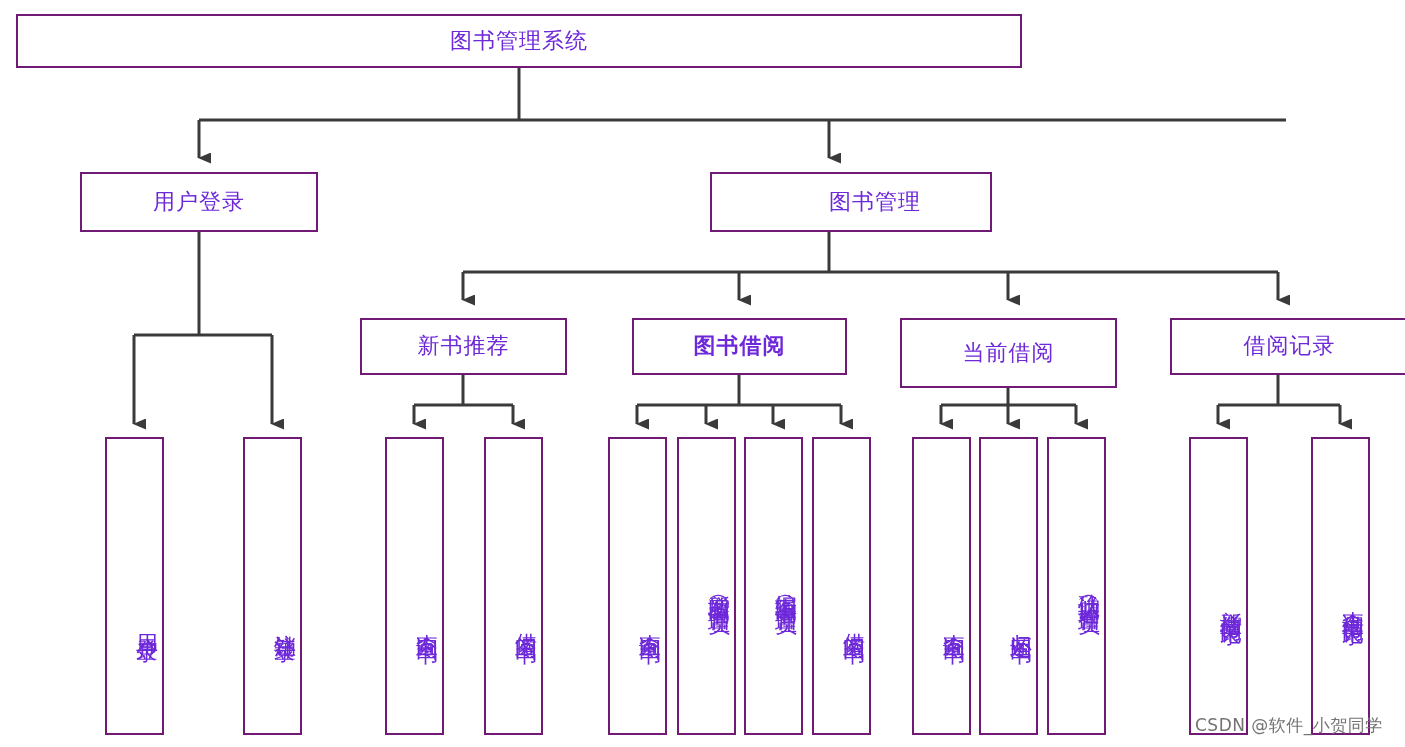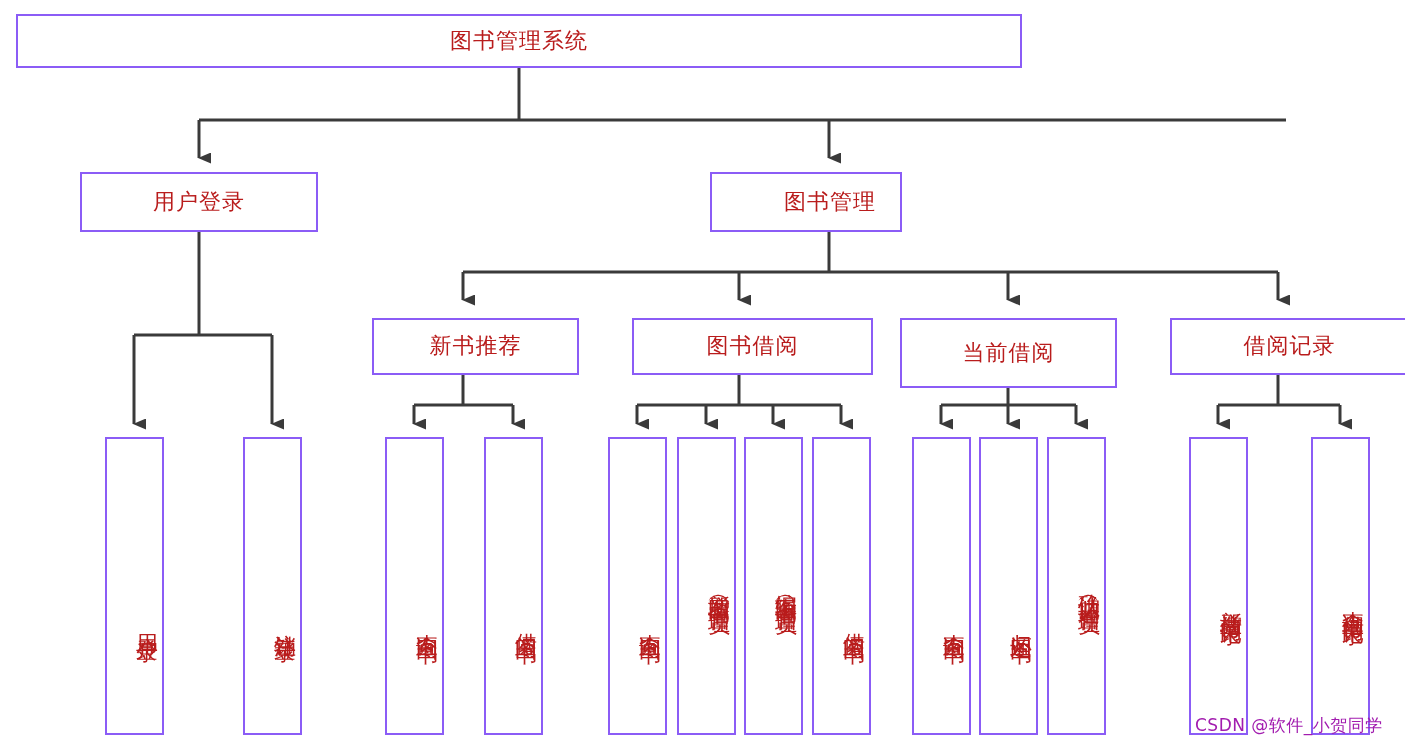--- a/index.html
+++ b/index.html
@@ -22,25 +22,25 @@
     left: 0;
     top: 0;
     width: 1405px;
     height: 747px;
     pointer-events: none;
   }
   .node {
     position: absolute;
     box-sizing: border-box;
     background: #ffffff;
-    border: 2px solid #8b5cf6;
+    border: 2px solid #701a75;
     display: flex;
     align-items: center;
     justify-content: center;
-    color: #b91c1c;
+    color: #6d28d9;
   }
   .node.horiz {
     font-size: 22px;
     letter-spacing: 1px;
     line-height: 1.2;
   }
   .node.vert {
     writing-mode: vertical-rl;
     text-orientation: upright;
     font-size: 22px;
@@ -50,21 +50,21 @@
     padding-top: 10px;
   }
   .node.vert.tall-text {
     padding-top: 6px;
   }
   .watermark {
     position: absolute;
     left: 1195px;
     top: 714px;
     font-size: 17px;
-    color: #a21caf;
+    color: #737373;
     white-space: nowrap;
     letter-spacing: 0.5px;
   }
 </style>
 </head>
 <body>
 
 <div id="stage">
 
   <svg id="wires" viewBox="0 0 1405 747" xmlns="http://www.w3.org/2000/svg">
@@ -113,24 +113,24 @@
       <path d="M1278,375 L1278,405"></path>
       <path d="M1218,405 L1340,405"></path>
       <path d="M1218,405 L1218,424" marker-end="url(#arw)"></path>
       <path d="M1340,405 L1340,424" marker-end="url(#arw)"></path>
     </g>
   </svg>
 
   <div class="node horiz" style="left:16px; top:14px; width:1006px; height:54px;">图书管理系统</div>
 
   <div class="node horiz" style="left:80px; top:172px; width:238px; height:60px;">用户登录</div>
-  <div class="node horiz" style="left:710px; top:172px; width:192px; height:60px;padding-left:48px;">图书管理</div>
+  <div class="node horiz" style="left:710px; top:172px; width:282px; height:60px;padding-left:48px;">图书管理</div>
 
-  <div class="node horiz" style="left:372px; top:318px; width:207px; height:57px;">新书推荐</div>
-  <div class="node horiz" style="left:632px; top:318px; width:241px; height:57px;">图书借阅</div>
+  <div class="node horiz" style="left:360px; top:318px; width:207px; height:57px;">新书推荐</div>
+  <div class="node horiz" style="left:632px; top:318px; width:215px; height:57px;font-weight:bold;">图书借阅</div>
   <div class="node horiz" style="left:900px; top:318px; width:217px; height:70px;">当前借阅</div>
   <div class="node horiz" style="left:1170px; top:318px; width:239px; height:57px;">借阅记录</div>
 
   <div class="node vert" style="left:105px; top:437px; width:59px; height:298px; padding-top:72px;">用户登录</div>
   <div class="node vert" style="left:243px; top:437px; width:59px; height:298px; padding-top:72px;">注销登录</div>
 
   <div class="node vert" style="left:385px; top:437px; width:59px; height:298px; padding-top:72px;">查询图书</div>
   <div class="node vert" style="left:484px; top:437px; width:59px; height:298px; padding-top:72px;">借阅图书</div>
 
   <div class="node vert" style="left:608px; top:437px; width:59px; height:298px; padding-top:72px;">查询图书</div>

